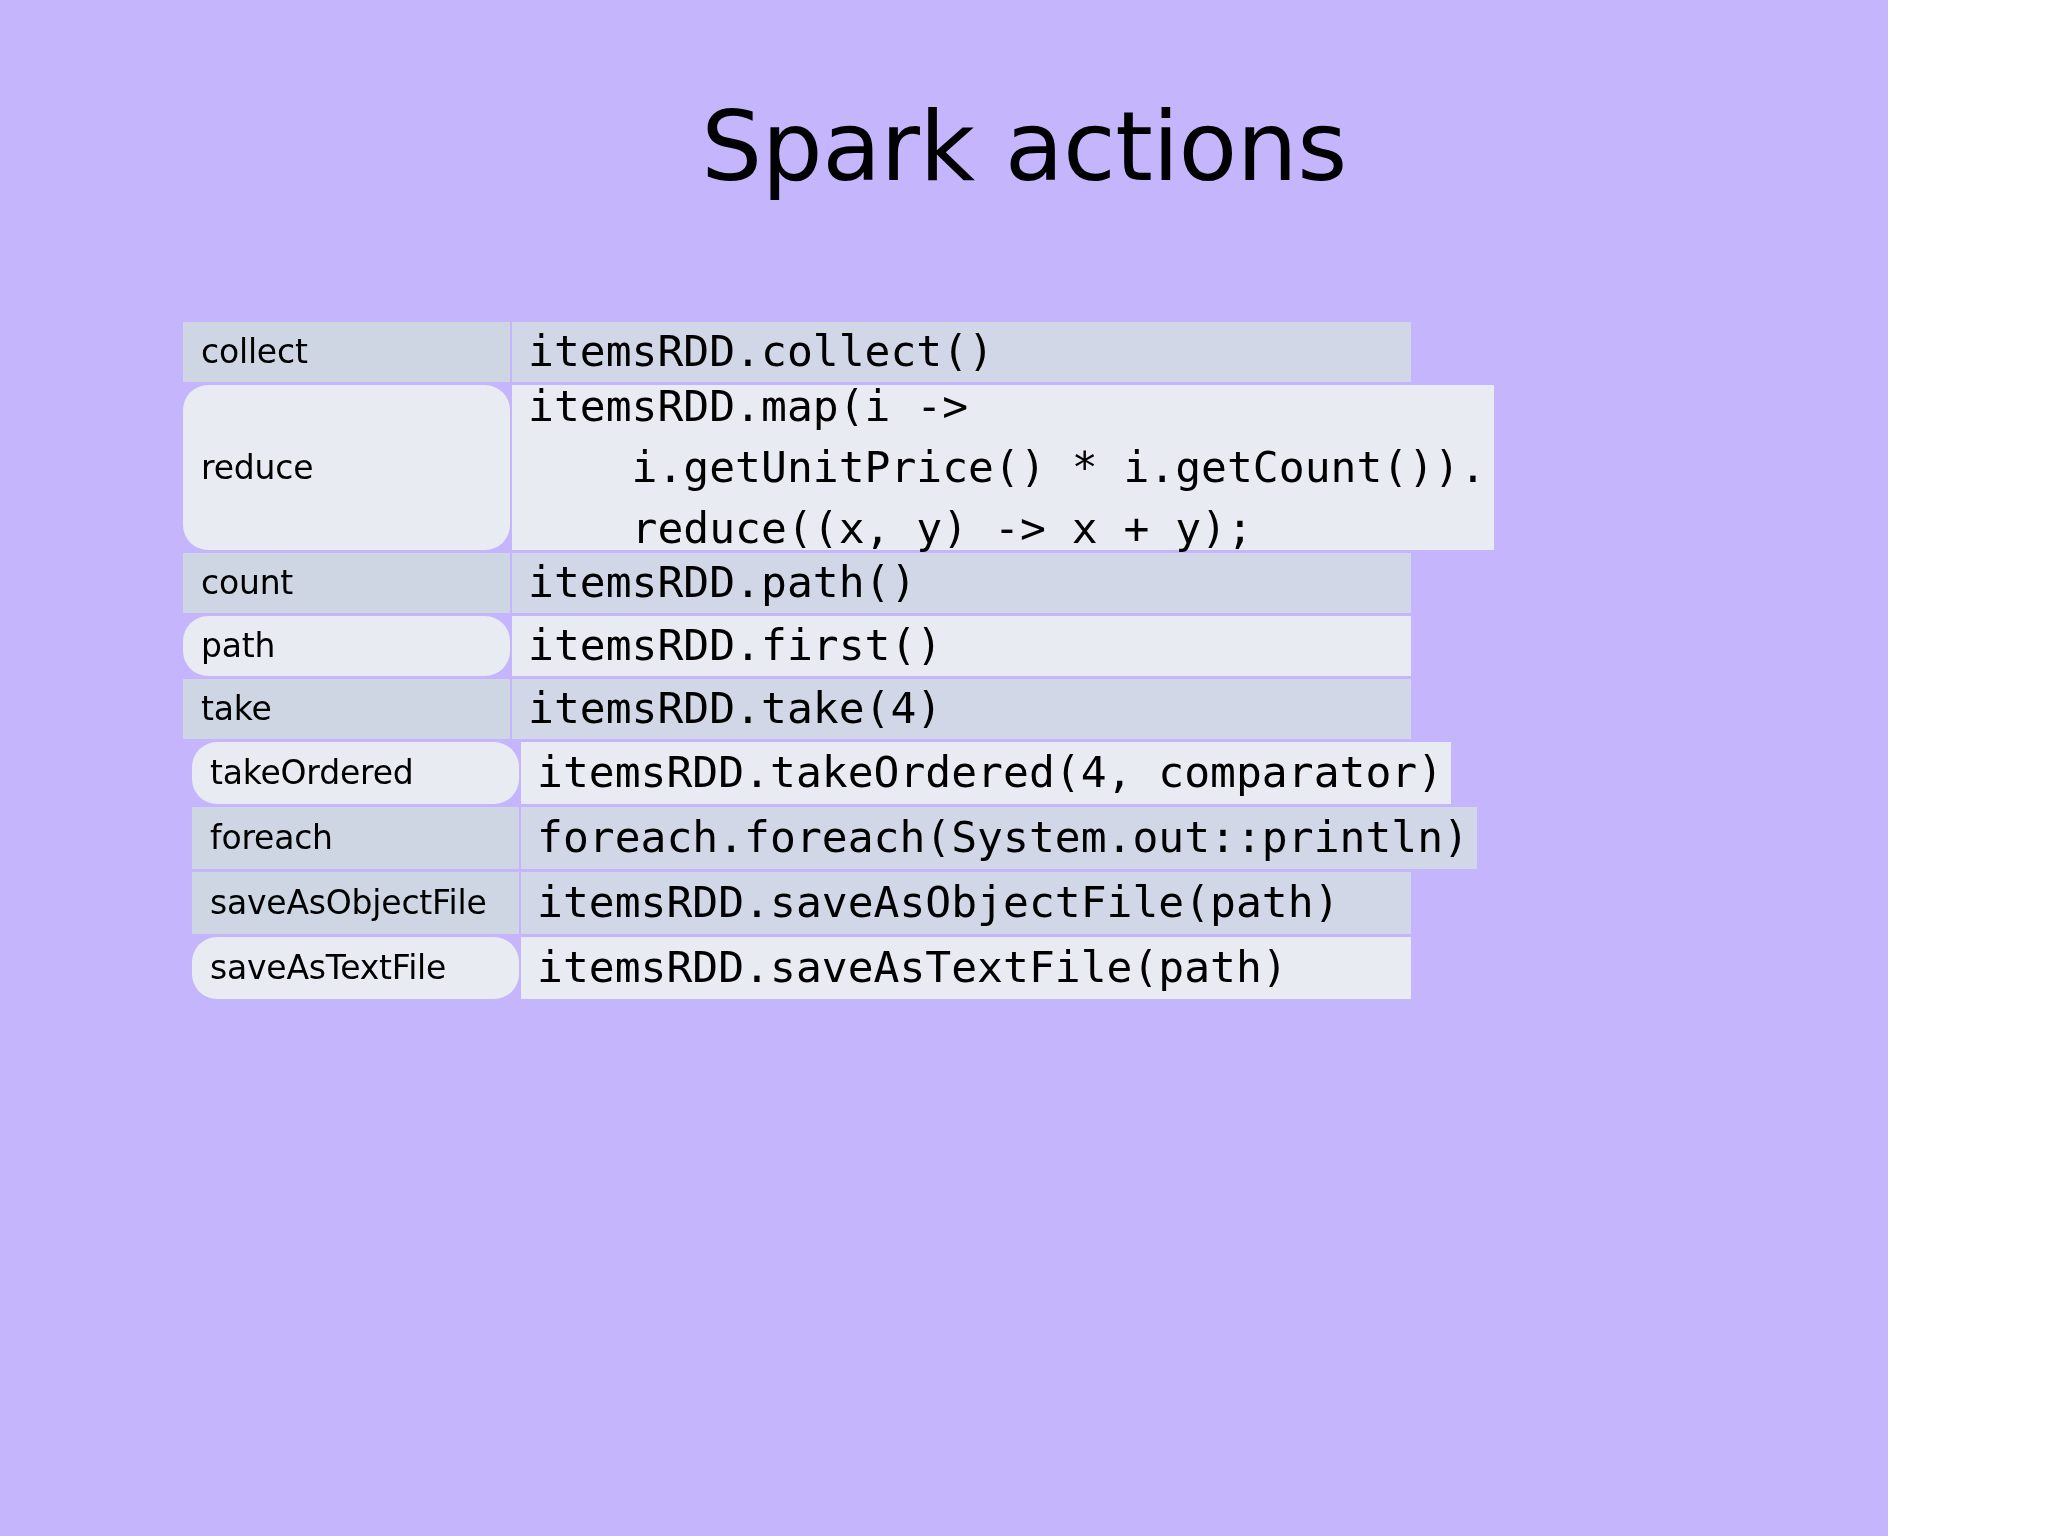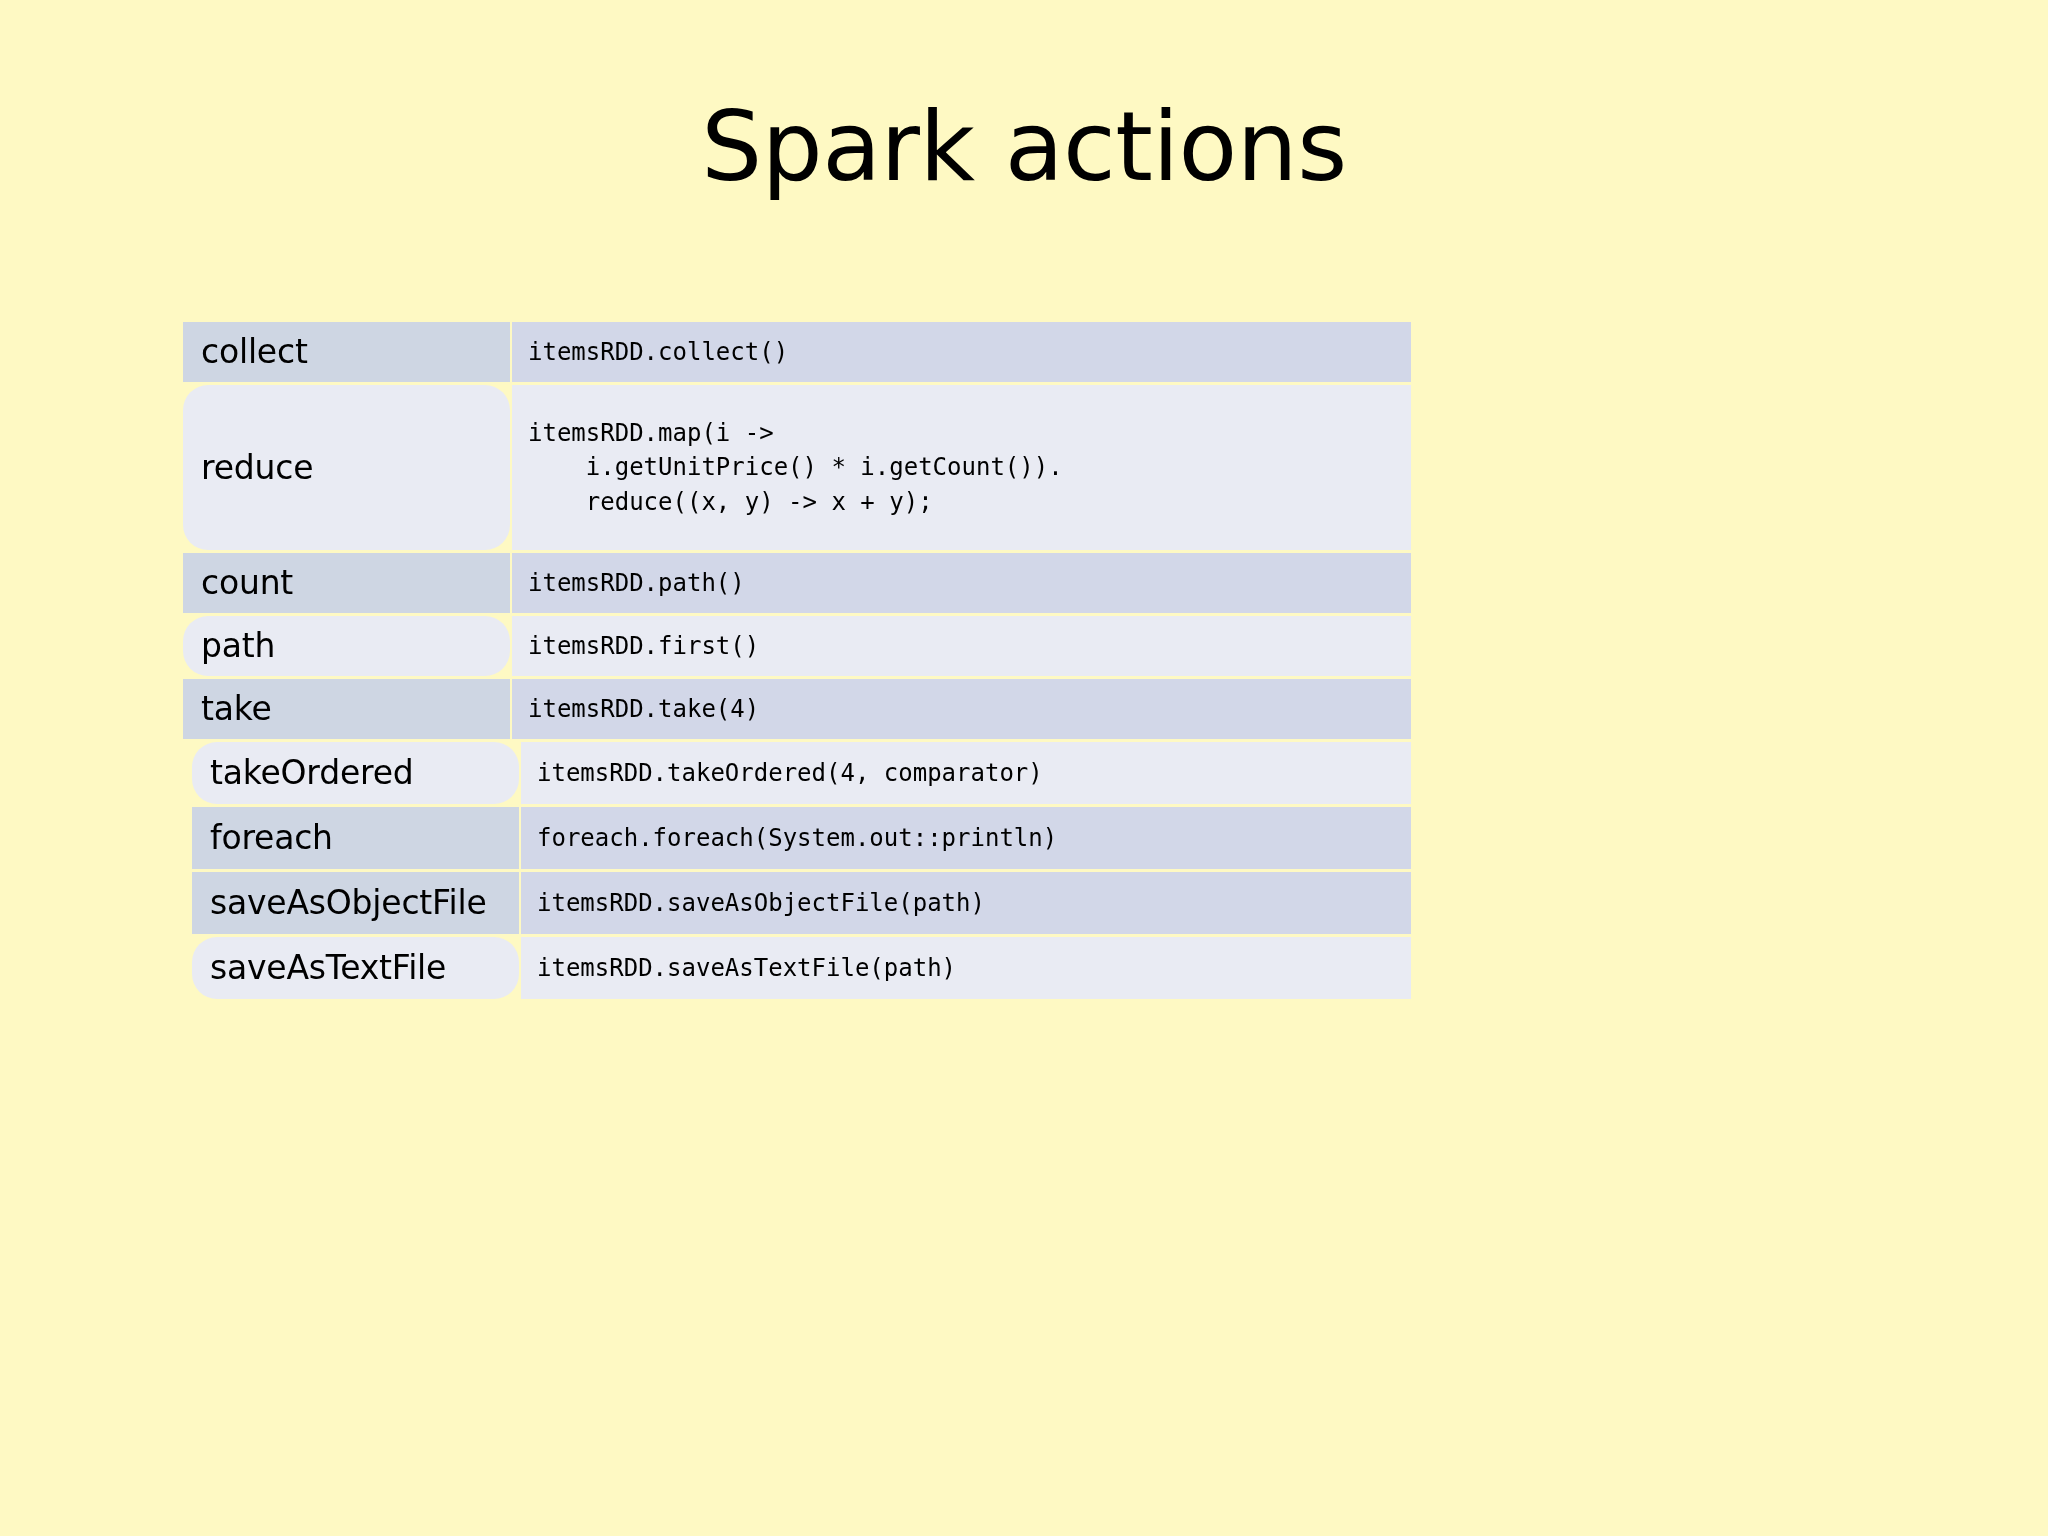--- a/index.html
+++ b/index.html
@@ -10,23 +10,23 @@
   body {
     width: 2048px;
     height: 1536px;
     overflow: hidden;
     font-family: "Liberation Sans", sans-serif;
     -webkit-font-smoothing: antialiased;
   }
 
   .slide {
     position: relative;
-    width: 2048px;
+    width: 1888px;
     height: 1536px;
-    background: #fef9c3;
+    background: #c4b5fd;
   }
 
   
   .slide-title {
     position: absolute;
     left: 0;
     top: 96px;
     width: 2048px;
     text-align: center;
     font-family: "DejaVu Sans", "Liberation Sans", sans-serif;
@@ -69,21 +69,21 @@
   }
 
   .t-cell-code {
     box-sizing: border-box;
     flex: 1 1 auto;
     margin-left: 2px;
     padding: 0 8px 0 16px;
     display: flex;
     align-items: center;
     font-family: "DejaVu Sans Mono", "Liberation Mono", monospace;
-    font-size: 24px;
+    font-size: 43px;
     font-weight: 400;
     color: #000000;
     line-height: 1.42;
     white-space: pre;
     letter-spacing: 0px;
   }
 
   
   .band-dark  .t-cell-label { background: #ced6e3; }
   .band-dark  .t-cell-code  { background: #d2d7e8; }

